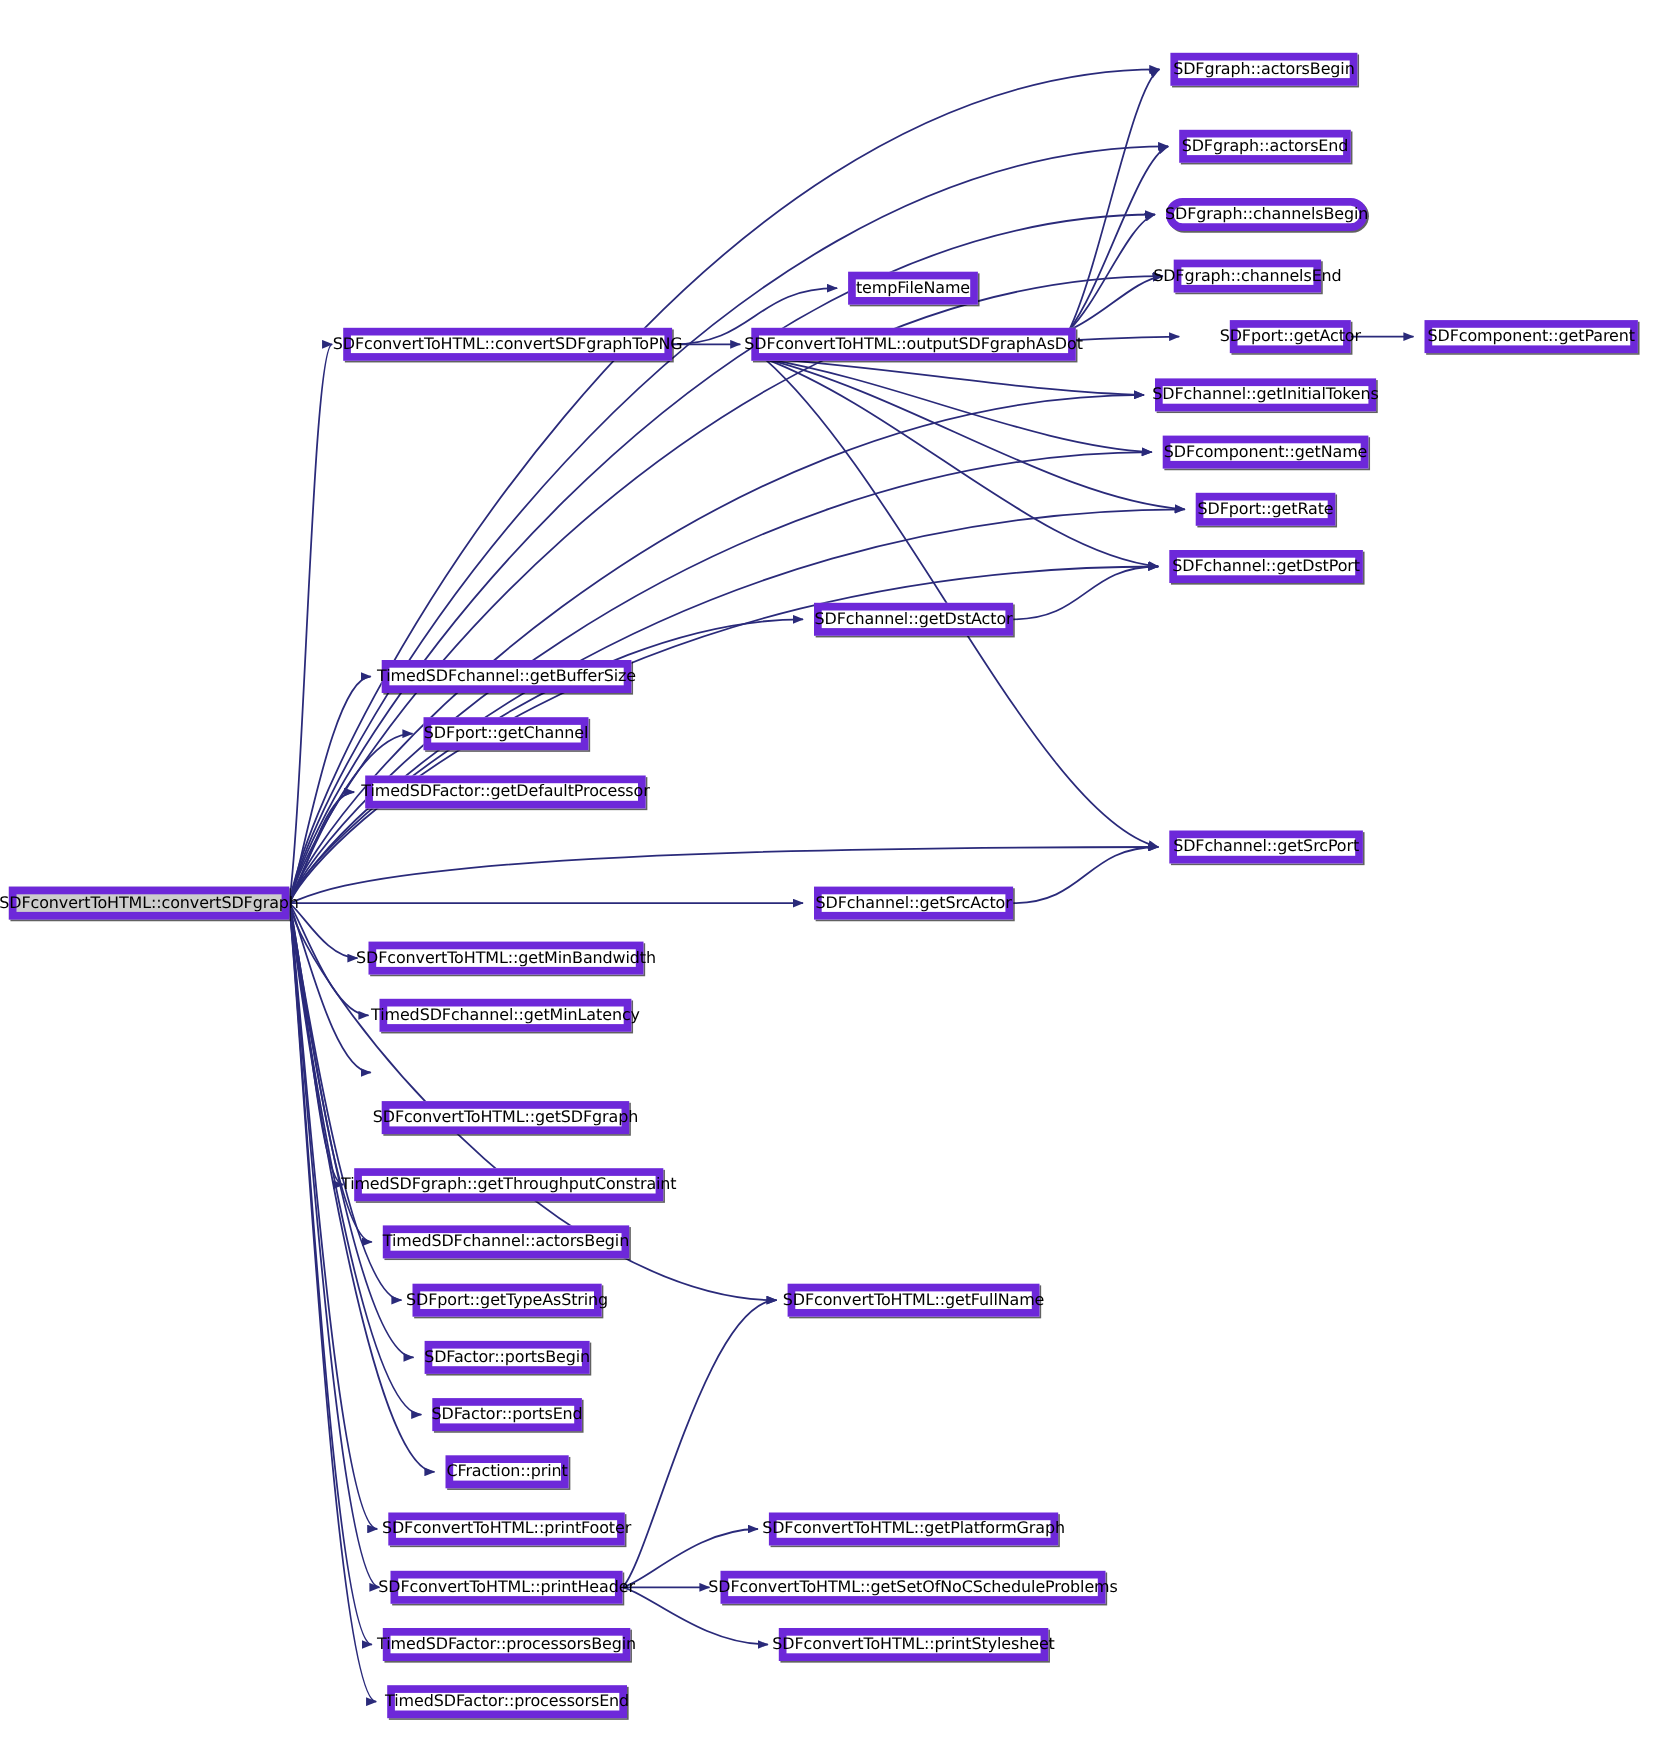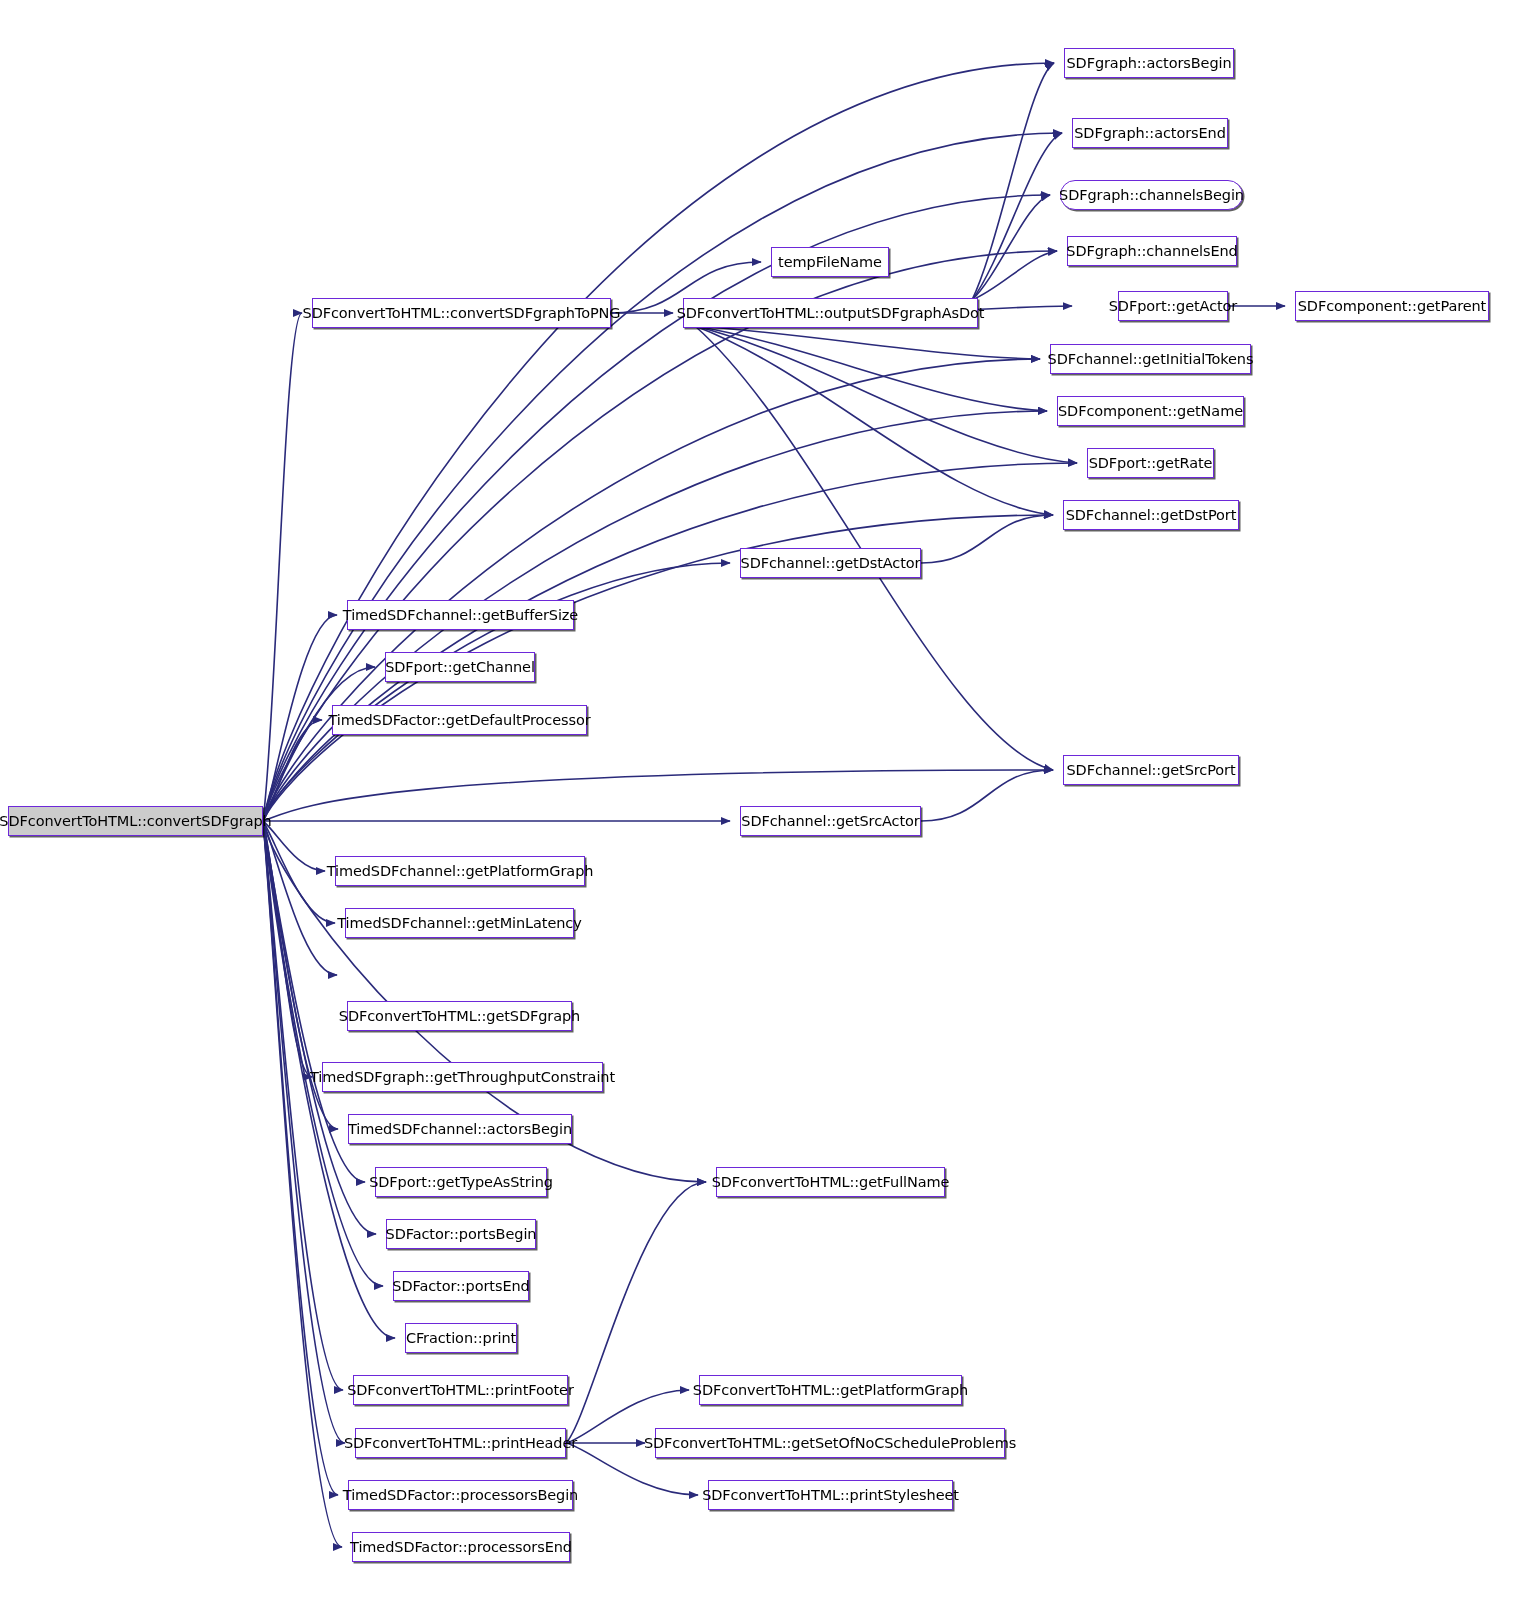--- a/index.html
+++ b/index.html
@@ -8,21 +8,21 @@
     width:1520px;height:1600px;
     background:#ffffff;
     font-family:"DejaVu Sans","Liberation Sans",sans-serif;
     overflow:hidden;
   }
   svg#edges{position:absolute;left:0;top:0;width:1520px;height:1600px;}
   .node{
     position:absolute;
     box-sizing:border-box;
     background:#ffffff;
-    border:1px solid #6d28d9;
+    border:7px solid #6d28d9;
     box-shadow:1.5px 1.5px 0 0 rgba(0,0,0,0.62);
     display:flex;align-items:center;justify-content:center;
     font-size:14.5px;
     color:#000000;
     white-space:nowrap;
     letter-spacing:-0.1px;
     height:30px;
     z-index:5;
   }
   .node.root{background:#cccccc;}
@@ -103,21 +103,21 @@
       </div>
       <div class="node" style="left: 1064px; top: 48px; width: 170px;">
         <span>SDFgraph::actorsBegin</span>
       </div>
       <div class="node" style="left: 1072px; top: 118px; width: 156px;">
         <span>SDFgraph::actorsEnd</span>
       </div>
       <div class="node" style="left: 1060px; top: 180px; width: 183px; border-radius: 15px;">
         <span>SDFgraph::channelsBegin</span>
       </div>
-      <div class="node" style="left: 1067px; top: 236px; width: 170px;">
+      <div class="node" style="left: 1067px; top: 236px; width: 134px;">
         <span>SDFgraph::channelsEnd</span>
       </div>
       <div class="node" style="left: 1082px; top: 291px; width: 110px; margin-left: 36px;">
         <span>SDFport::getActor</span>
       </div>
       <div class="node" style="left: 1295px; top: 291px; width: 194px;">
         <span>SDFcomponent::getParent</span>
       </div>
       <div class="node" style="left: 1050px; top: 344px; width: 201px;">
         <span>SDFchannel::getInitialTokens</span>
@@ -143,21 +143,21 @@
       <div class="node" style="left: 332px; top: 705px; width: 255px;">
         <span>TimedSDFactor::getDefaultProcessor</span>
       </div>
       <div class="node" style="left: 1063px; top: 755px; width: 176px;">
         <span>SDFchannel::getSrcPort</span>
       </div>
       <div class="node" style="left: 740px; top: 806px; width: 181px;">
         <span>SDFchannel::getSrcActor</span>
       </div>
       <div class="node" style="left: 335px; top: 856px; width: 250px;">
-        <span>TimedSDFchannel::getPlatformGraph</span>
+        <span>SDFconvertToHTML::getMinBandwidth</span>
       </div>
       <div class="node" style="left: 345px; top: 908px; width: 229px;">
         <span>TimedSDFchannel::getMinLatency</span>
       </div>
       <div class="node" style="left: 347px; top: 1001px; width: 225px;">
         <span>SDFconvertToHTML::getSDFgraph</span>
       </div>
       <div class="node" style="left: 322px; top: 1062px; width: 281px;">
         <span>TimedSDFgraph::getThroughputConstraint</span>
       </div>

